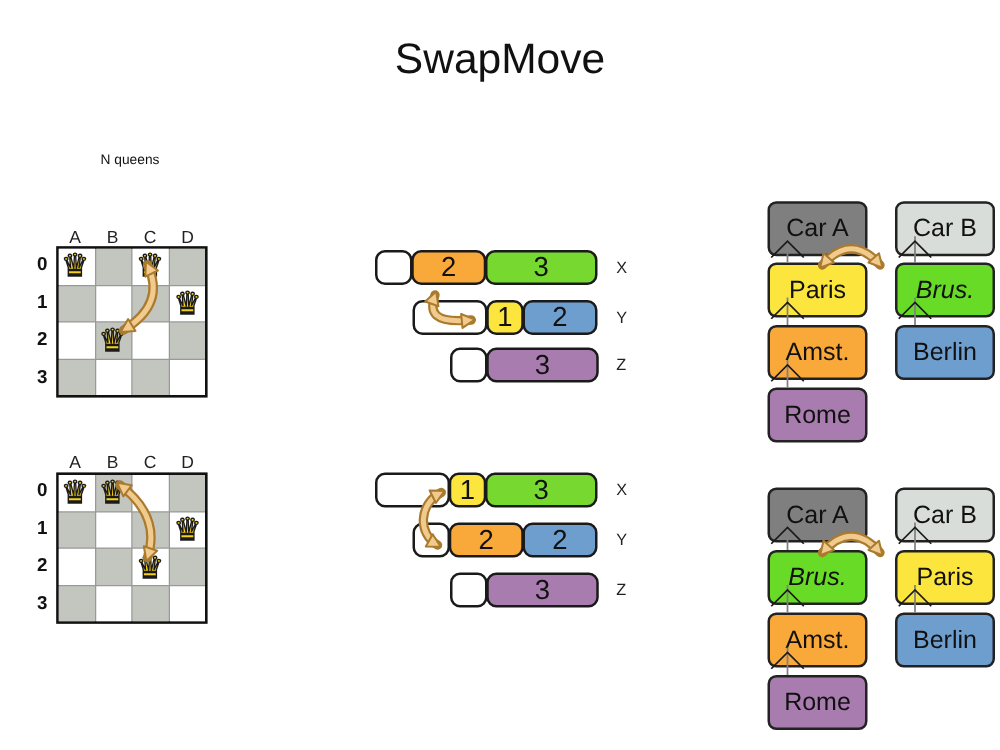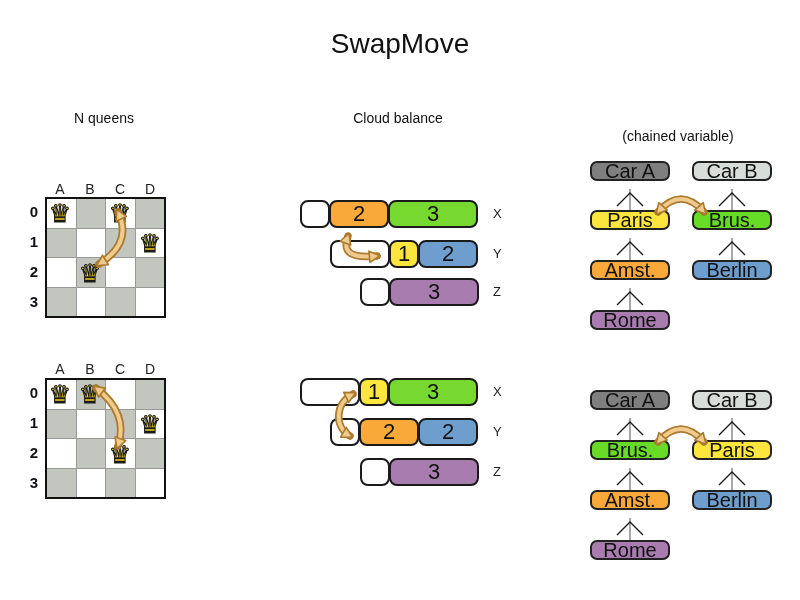--- a/index.html
+++ b/index.html
@@ -1,60 +1,58 @@
 <!DOCTYPE html>
 <html><head>
 <meta charset="utf-8">
 <style>
   html,body{margin:0;padding:0;background:#fff;}
   .stage{position:relative;width:800px;height:600px;background:#fff;overflow:hidden;
          font-family:"Liberation Sans",sans-serif;color:#111;}
-  .title{position:absolute;left:0;top:28px;width:800px;text-align:center;font-size:28px;}
+  .title{position:absolute;left:0;top:28px;width:800px;text-align:center;font-size:34px;}
   .subtitle{position:absolute;left:0;top:68px;width:800px;text-align:center;font-size:13px;}
-  .colhead{position:absolute;width:200px;text-align:center;font-size:14px;}
+  .colhead{position:absolute;width:200px;text-align:center;font-size:11px;margin-top:12px;}
   
   .board{position:absolute;display:grid;grid-template-columns:repeat(4,1fr);grid-template-rows:repeat(4,1fr);
          gap:1px;background:#999;border:2px solid #111;width:121px;height:121px;box-sizing:border-box;}
   .cell{background:#fff;}
   .cell.dark{background:#C2C6BE;}
   .collabel{position:absolute;width:30px;text-align:center;font-size:14px;color:#222;}
   .rowlabel{position:absolute;width:16px;text-align:right;font-size:15px;font-weight:bold;line-height:18px;}
   .queen{position:absolute;width:30px;height:30px;line-height:33px;text-align:center;font-size:25px;
          color:#F7D117;-webkit-text-stroke:1.1px #1a1a1a;}
   
   .cbar{position:absolute;display:flex;}
   .seg{height:28px;box-sizing:border-box;border:2px solid #1a1a1a;border-radius:8px;display:flex;
        align-items:center;justify-content:center;font-size:22px;background:#fff;margin-left:-1px;}
   .seg:first-child{margin-left:0;}
   .seg.orange{background:#F9A83A;} .seg.green{background:#77D930;} .seg.yellow{background:#FCE53C;}
   .seg.blue{background:#6D9ECE;} .seg.purple{background:#A87CAE;}
   .xyz{position:absolute;font-size:13px;color:#222;line-height:16px;}
   
-  .vrbox{position:absolute;width:80px;height:20px;box-sizing:border-box;border:2px solid #222;border-radius:7px;
-         display:flex;align-items:center;justify-content:center;font-size:20px;}
+  .vrbox{position:absolute;width:80px;height:44px;box-sizing:border-box;border:2px solid #222;border-radius:7px;
+         display:flex;align-items:center;justify-content:center;font-size:20px;margin-left:24px;}
   .vrbox.darkgray{background:#7F7F7F;} .vrbox.lightgray{background:#D9DDD9;} .vrbox.yellow{background:#FCE53C;}
-  .vrbox.green{background:#68DB26;} .vrbox.orange{background:#F9A83A;} .vrbox.blue{background:#6D9ECE;}
+  .vrbox.green{background:#68DB26;font-style:italic;} .vrbox.orange{background:#F9A83A;} .vrbox.blue{background:#6D9ECE;}
   .vrbox.purple{background:#A87CAE;}
   
   svg.overlay{position:absolute;left:0;top:0;pointer-events:none;}
   .chainline{stroke:#808080;stroke-width:1.4;}
   .chainhead{fill:none;stroke:#1a1a1a;stroke-width:1.4;}
   .tout{fill:none;stroke:#AA7B2E;stroke-width:7.5;stroke-linecap:round;}
   .tfill{fill:none;stroke:#F1CB8E;stroke-width:4;}
 </style>
 </head>
 <body>
 
 <div class="stage">
 
   <div class="title">SwapMove</div>
 
   <div class="colhead" style="left:4px;top:110px">N queens</div>
-  <div class="colhead" style="left:298px;top:110px">Cloud balance</div>
-  <div class="colhead" style="left:578px;top:128px">(chained variable)</div>
 
   <span class="collabel" style="left:45px;top:181px">A</span>
   <span class="collabel" style="left:75px;top:181px">B</span>
   <span class="collabel" style="left:105px;top:181px">C</span>
   <span class="collabel" style="left:135px;top:181px">D</span>
   <span class="rowlabel" style="left:22px;top:203px">0</span>
   <span class="rowlabel" style="left:22px;top:233px">1</span>
   <span class="rowlabel" style="left:22px;top:263px">2</span>
   <span class="rowlabel" style="left:22px;top:293px">3</span>
   <div class="board" style="left:45px;top:197px">

